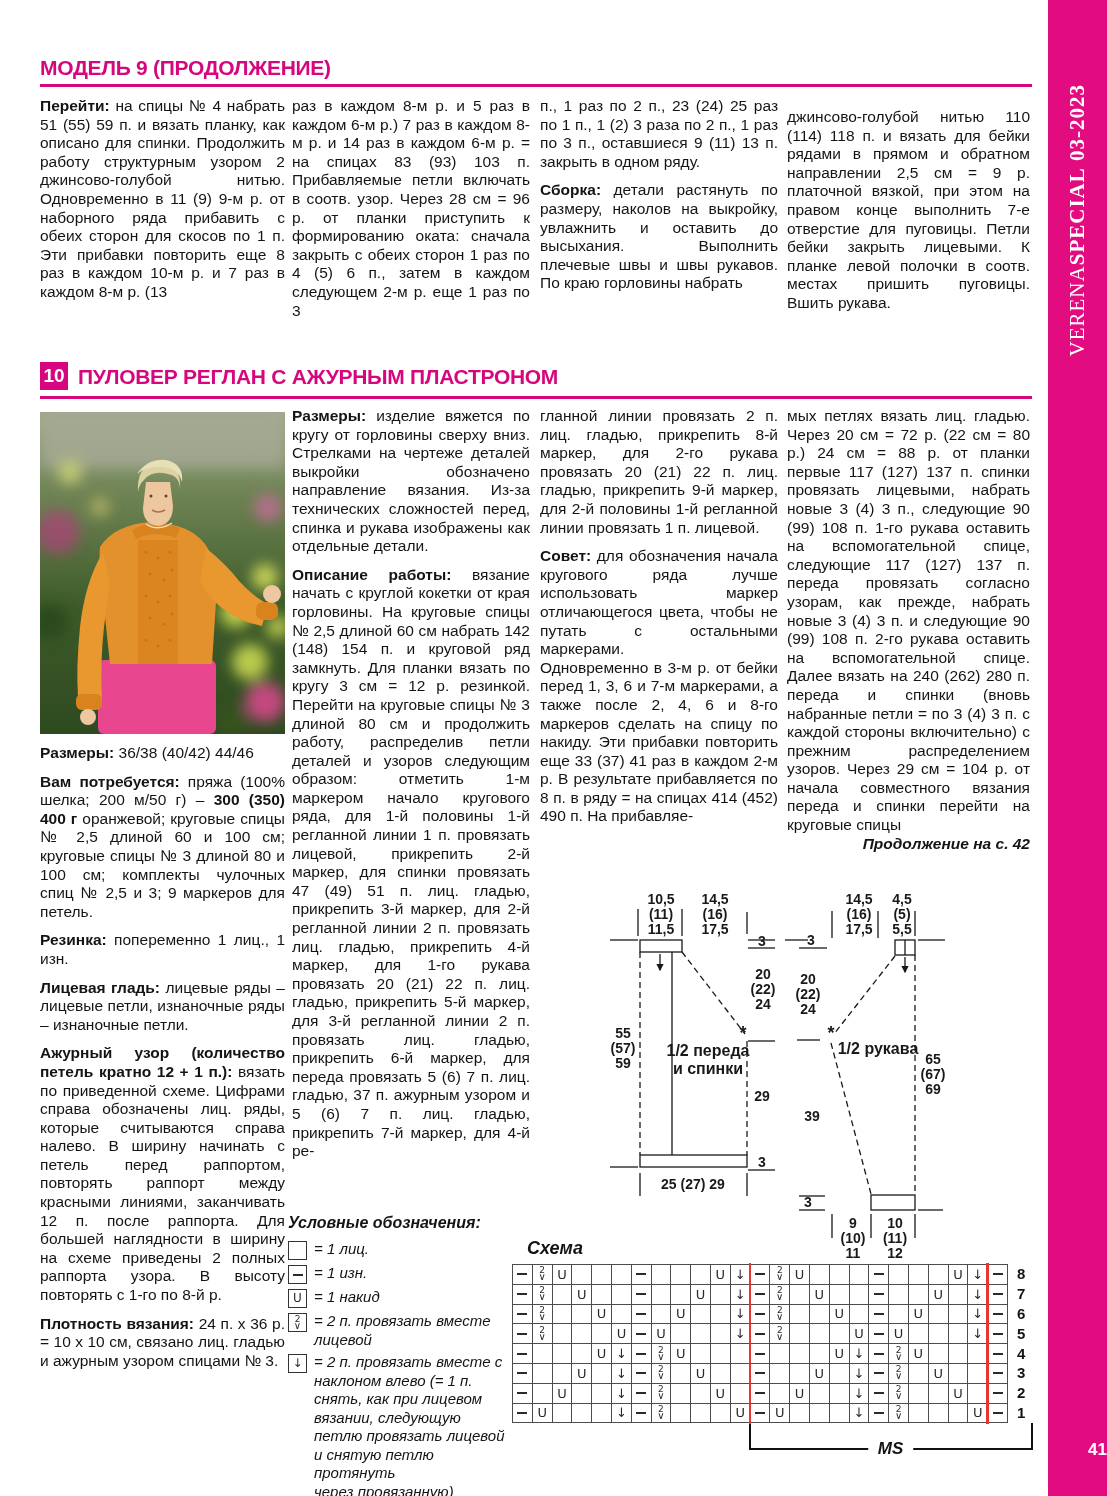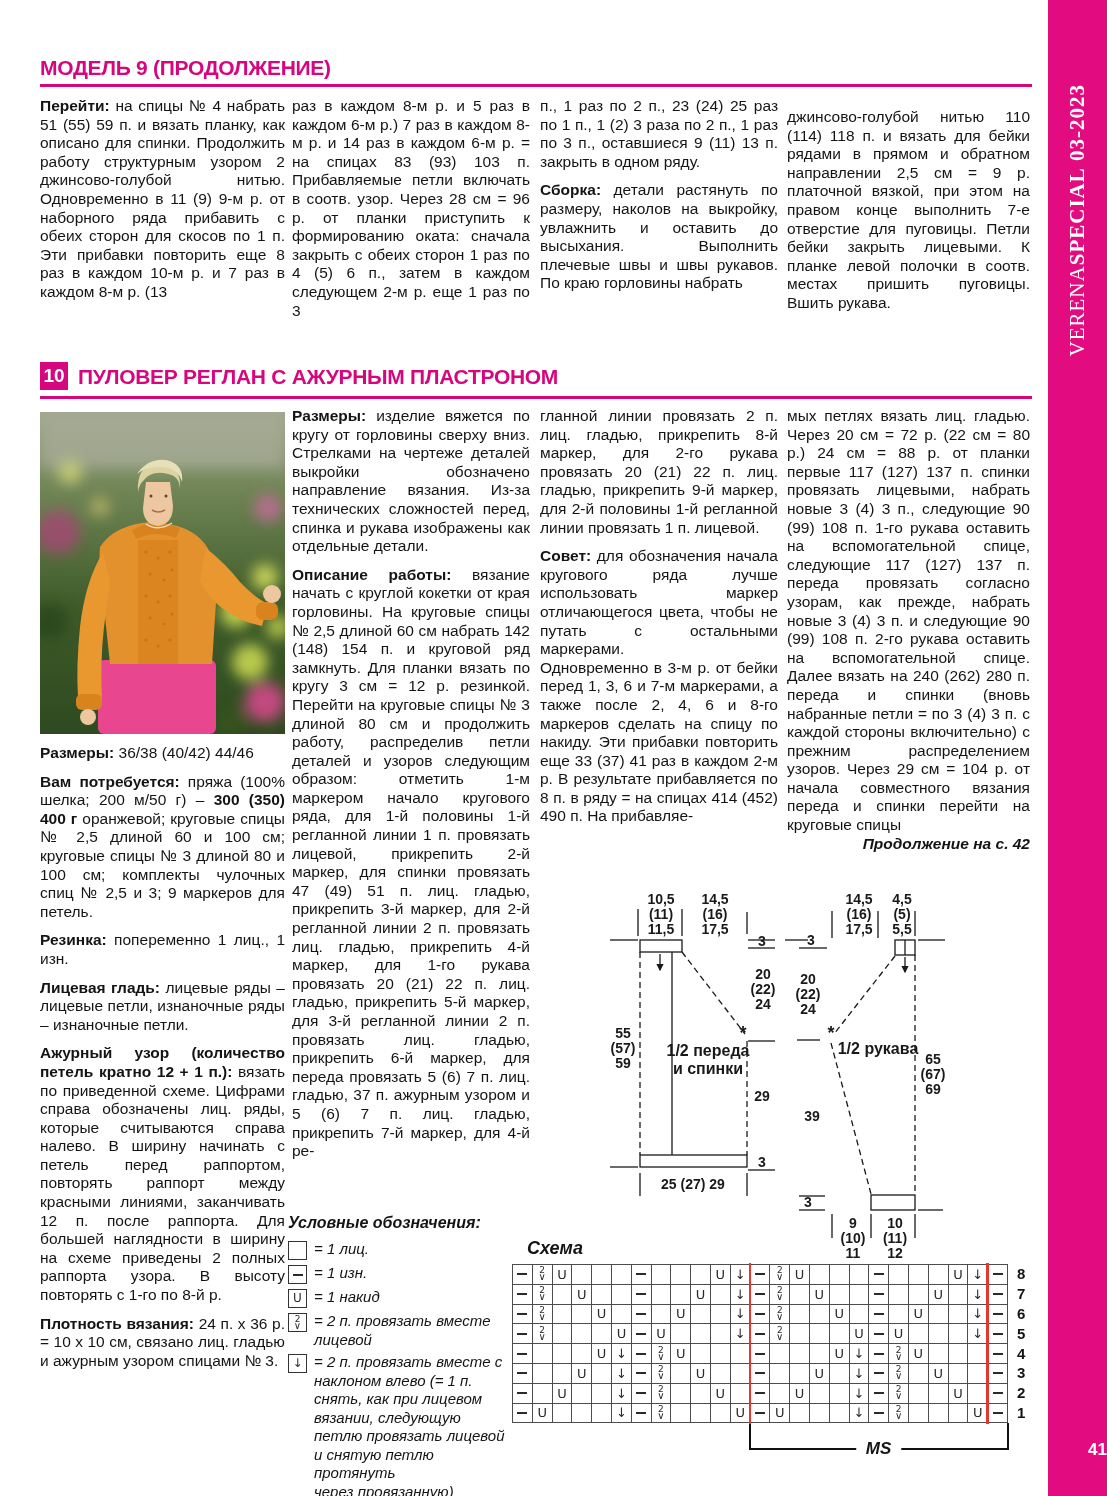--- a/index.html
+++ b/index.html
@@ -42,21 +42,21 @@
   .cell{width:19.8px;height:19.8px;box-sizing:border-box;border-right:1.2px solid #4c4c4c;
         border-bottom:1.2px solid #4c4c4c;display:flex;flex-direction:column;align-items:center;
         justify-content:center;font-family:"DejaVu Sans",sans-serif;font-size:13px;color:#2b2b2b;}
   .dashbar{width:10px;height:2px;background:#2b2b2b;display:block;}
   i.k2top{font-style:normal;font-size:9px;line-height:7px;}
   i.k2bot{font-style:normal;font-size:10px;line-height:8px;margin-top:-1px;}
   #rownums{position:absolute;left:499px;top:0;}
   .rownum{height:19.8px;display:flex;align-items:center;padding-left:6px;
           font-weight:700;font-size:15px;}
   .redline{position:absolute;top:-1px;width:2.6px;height:161px;background:#e5372f;}
-  .msbracket{position:absolute;left:236.6px;top:159px;width:260px;height:27px;box-sizing:border-box;
+  .msbracket{position:absolute;left:236.6px;top:159px;width:284px;height:27px;box-sizing:border-box;
              border-left:2px solid #111;border-right:2px solid #111;border-bottom:2px solid #111;}
   .mslabel{position:absolute;left:50%;bottom:-11px;transform:translateX(-50%);
            background:#fff;padding:0 10px;font-style:italic;font-weight:700;font-size:17px;}
   
   .schem{position:absolute;left:575px;top:876px;}
   .schem text{font-family:"Liberation Sans",sans-serif;font-weight:700;font-size:14px;fill:#191919;}
   .schem .nm{font-size:16px;}
   .schem .st{font-size:18px;}
 </style>
 </head>

